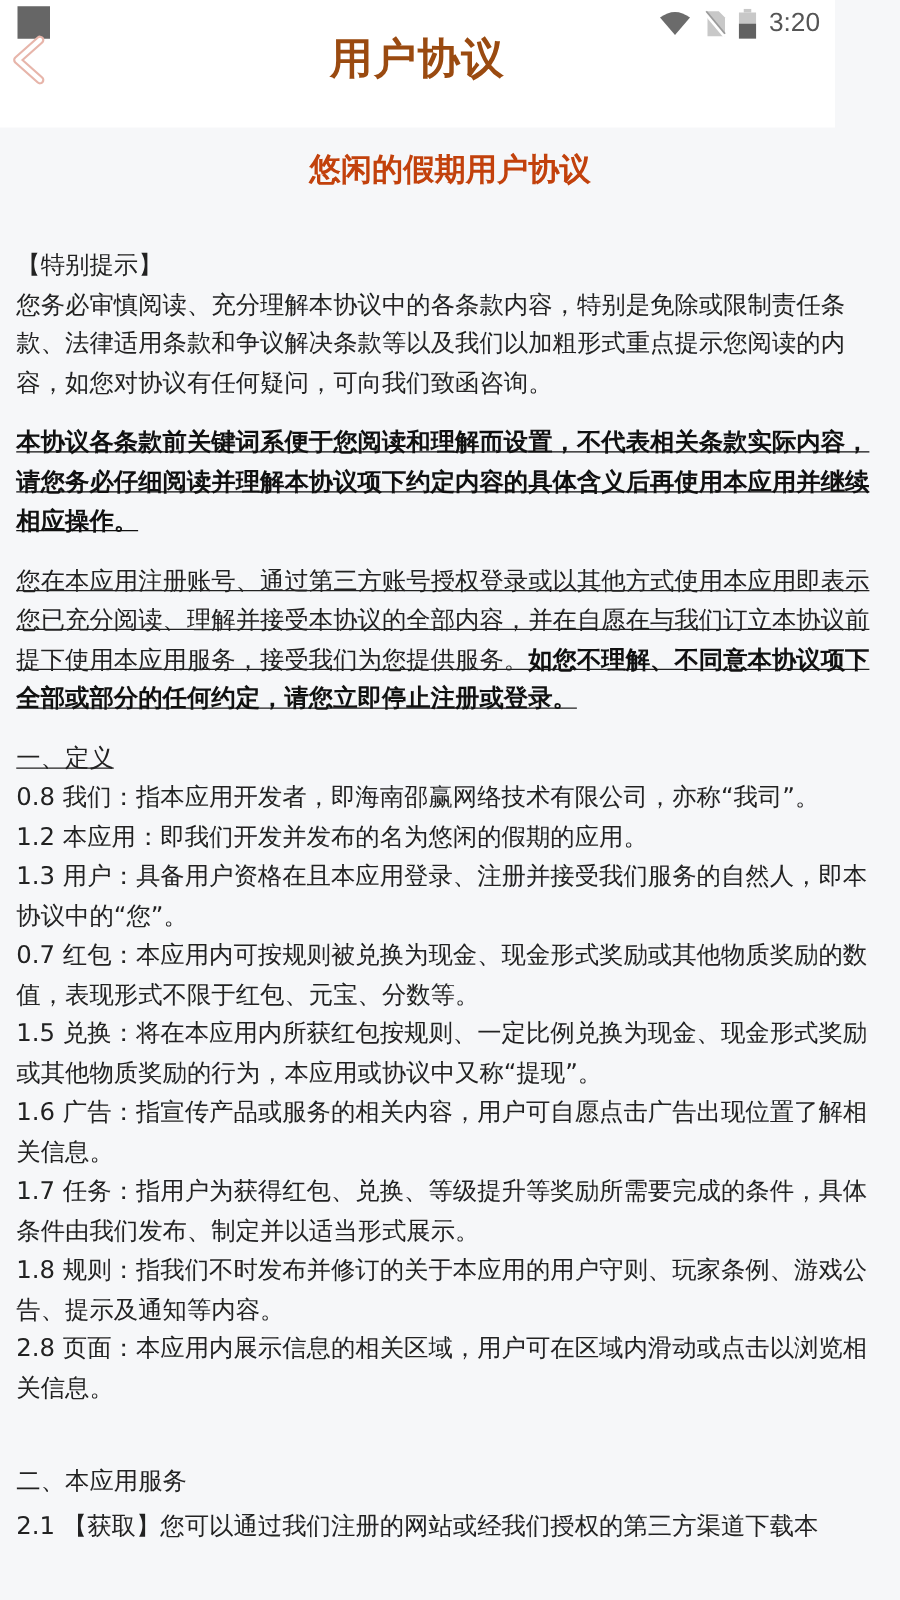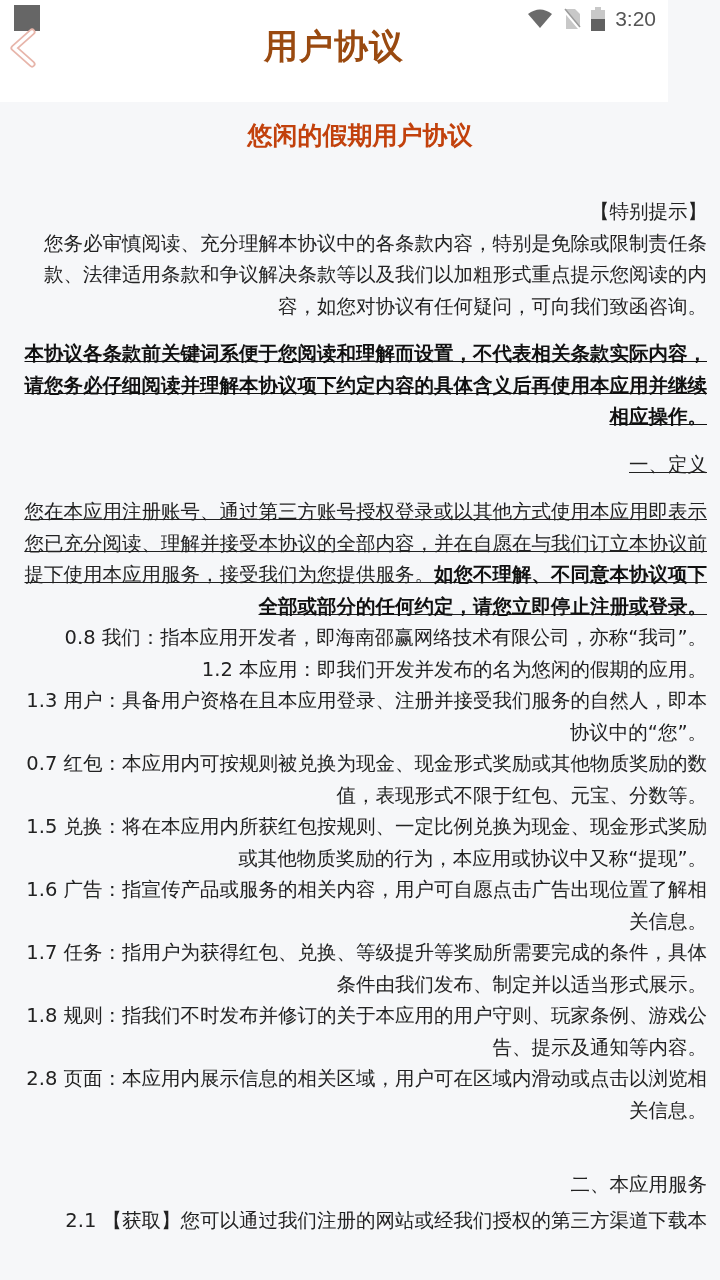--- a/index.html
+++ b/index.html
@@ -33,21 +33,21 @@
     font-size: 34px; font-weight: bold; color: #9a4a10; letter-spacing: 1px;
   }
   .content {
     position: absolute; left: 0; top: 102px; width: 720px; height: 1178px;
     overflow: hidden; padding: 0 13px; box-sizing: border-box;
   }
   .doc-title {
     text-align: center; font-size: 25px; font-weight: bold; color: #c2410c;
     margin: 16px 0 0 0; height: 36px; line-height: 36px;
   }
-  p { margin: 0; font-size: 19.5px; line-height: 31.5px; color: #222; text-align: right; }
+  p { margin: 0; font-size: 19.5px; line-height: 31.5px; color: #222; }
   .b { font-weight: bold; color: #111; }
   .gap-lg { margin-top: 42px; }
   .gap-md { margin-top: 16px; text-decoration: underline; }
   .gap-sec { margin-top: 43px; }
   .gap-sec2 { margin-top: 4px; }
 </style>
 </head>
 <body>
 
 <div class="header">
@@ -80,23 +80,23 @@
 </div>
 
 <div class="content">
   <div class="doc-title">悠闲的假期用户协议</div>
 
   <p class="gap-lg">【特别提示】</p>
   <p>您务必审慎阅读、充分理解本协议中的各条款内容，特别是免除或限制责任条款、法律适用条款和争议解决条款等以及我们以加粗形式重点提示您阅读的内容，如您对协议有任何疑问，可向我们致函咨询。</p>
 
   <p class="b gap-md">本协议各条款前关键词系便于您阅读和理解而设置，不代表相关条款实际内容，请您务必仔细阅读并理解本协议项下约定内容的具体含义后再使用本应用并继续相应操作。</p>
 
+  <p class="gap-md"><span>您在本应用注册账号、通过第三方账号授权登录或以其他方式使用本应用即表示您已充分阅读、理解并接受本协议的全部内容，并在自愿在与我们订立本协议前提下使用本应用服务，接受我们为您提供服务。</span><span class="b">如您不理解、不同意本协议项下全部或部分的任何约定，请您立即停止注册或登录。</span></p>
+
   <p class="gap-md">一、定义</p>
-
-  <p class="gap-md"><span>您在本应用注册账号、通过第三方账号授权登录或以其他方式使用本应用即表示您已充分阅读、理解并接受本协议的全部内容，并在自愿在与我们订立本协议前提下使用本应用服务，接受我们为您提供服务。</span><span class="b">如您不理解、不同意本协议项下全部或部分的任何约定，请您立即停止注册或登录。</span></p>
   <p>0.8 我们：指本应用开发者，即海南邵赢网络技术有限公司，亦称“我司”。</p>
   <p>1.2 本应用：即我们开发并发布的名为悠闲的假期的应用。</p>
   <p>1.3 用户：具备用户资格在且本应用登录、注册并接受我们服务的自然人，即本协议中的“您”。</p>
   <p>0.7 红包：本应用内可按规则被兑换为现金、现金形式奖励或其他物质奖励的数值，表现形式不限于红包、元宝、分数等。</p>
   <p>1.5 兑换：将在本应用内所获红包按规则、一定比例兑换为现金、现金形式奖励或其他物质奖励的行为，本应用或协议中又称“提现”。</p>
   <p>1.6 广告：指宣传产品或服务的相关内容，用户可自愿点击广告出现位置了解相关信息。</p>
   <p>1.7 任务：指用户为获得红包、兑换、等级提升等奖励所需要完成的条件，具体条件由我们发布、制定并以适当形式展示。</p>
   <p>1.8 规则：指我们不时发布并修订的关于本应用的用户守则、玩家条例、游戏公告、提示及通知等内容。</p>
   <p>2.8 页面：本应用内展示信息的相关区域，用户可在区域内滑动或点击以浏览相关信息。</p>
 

